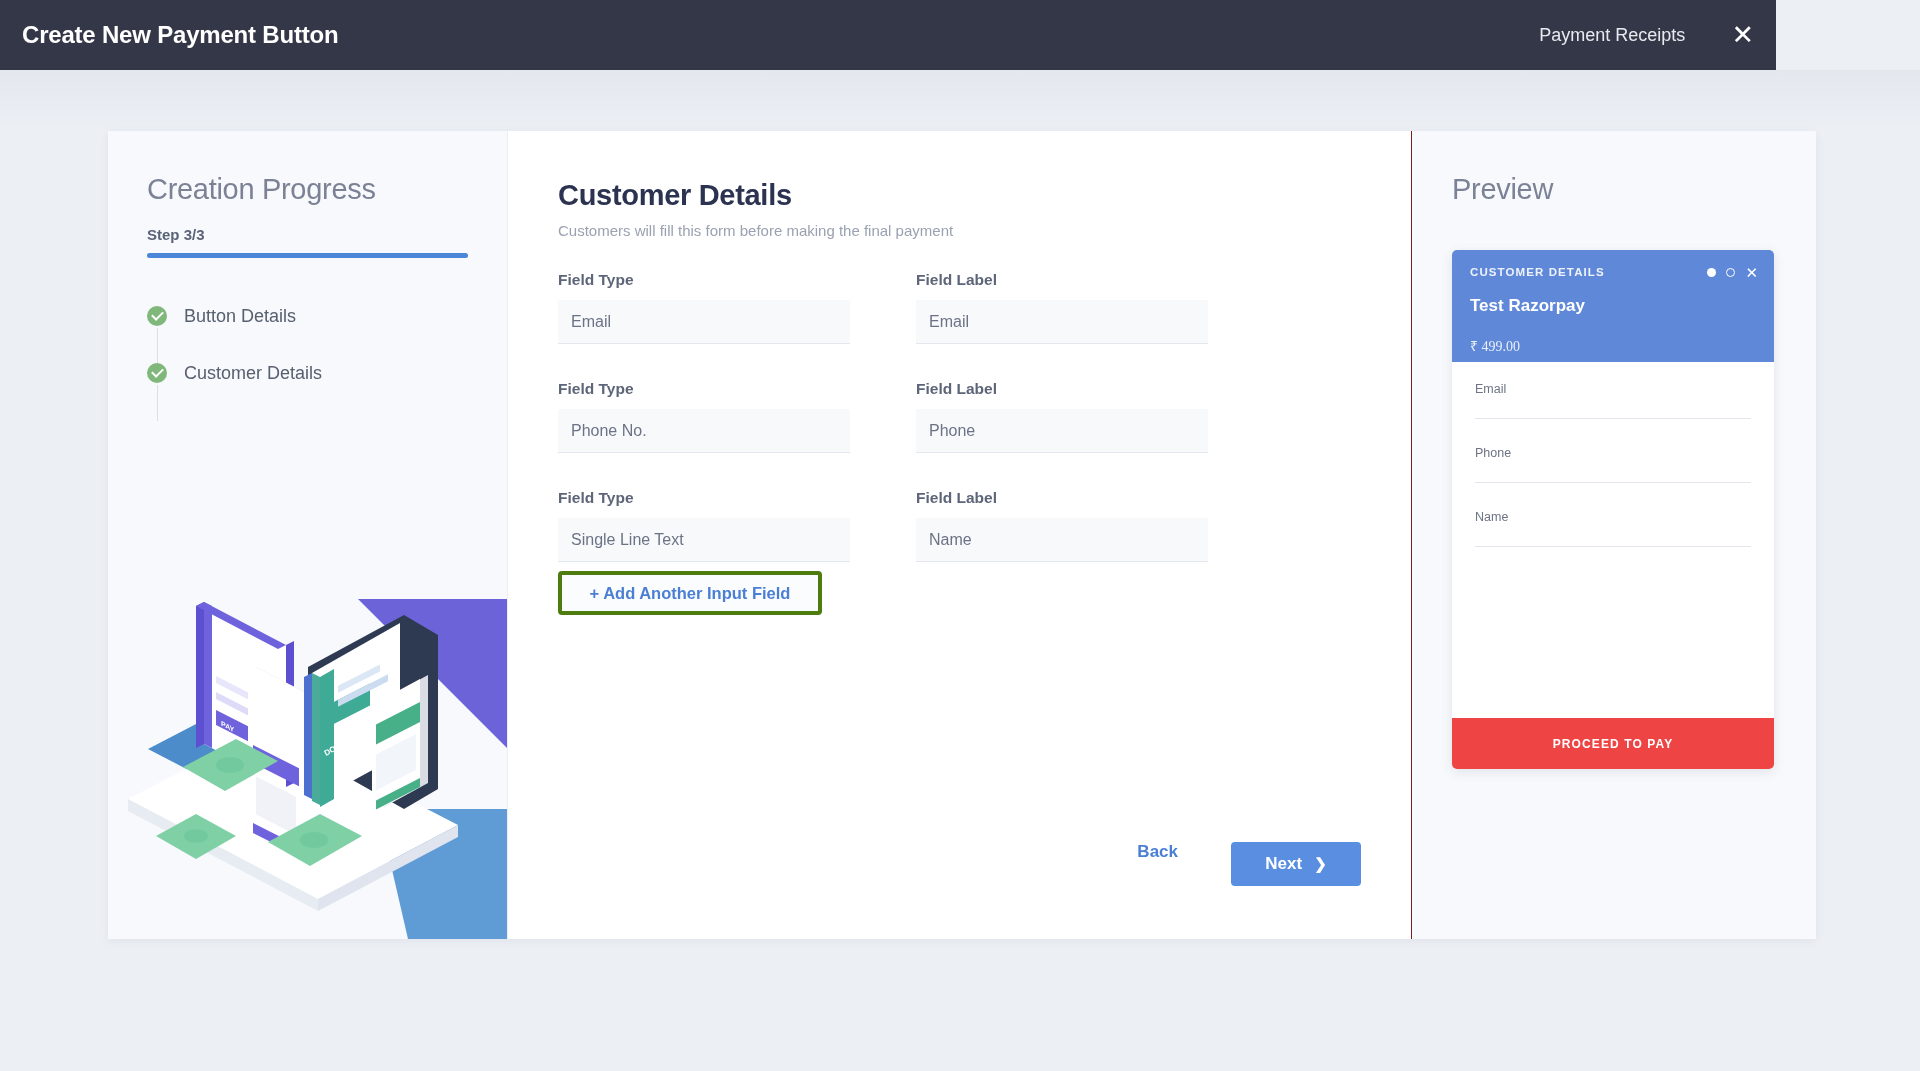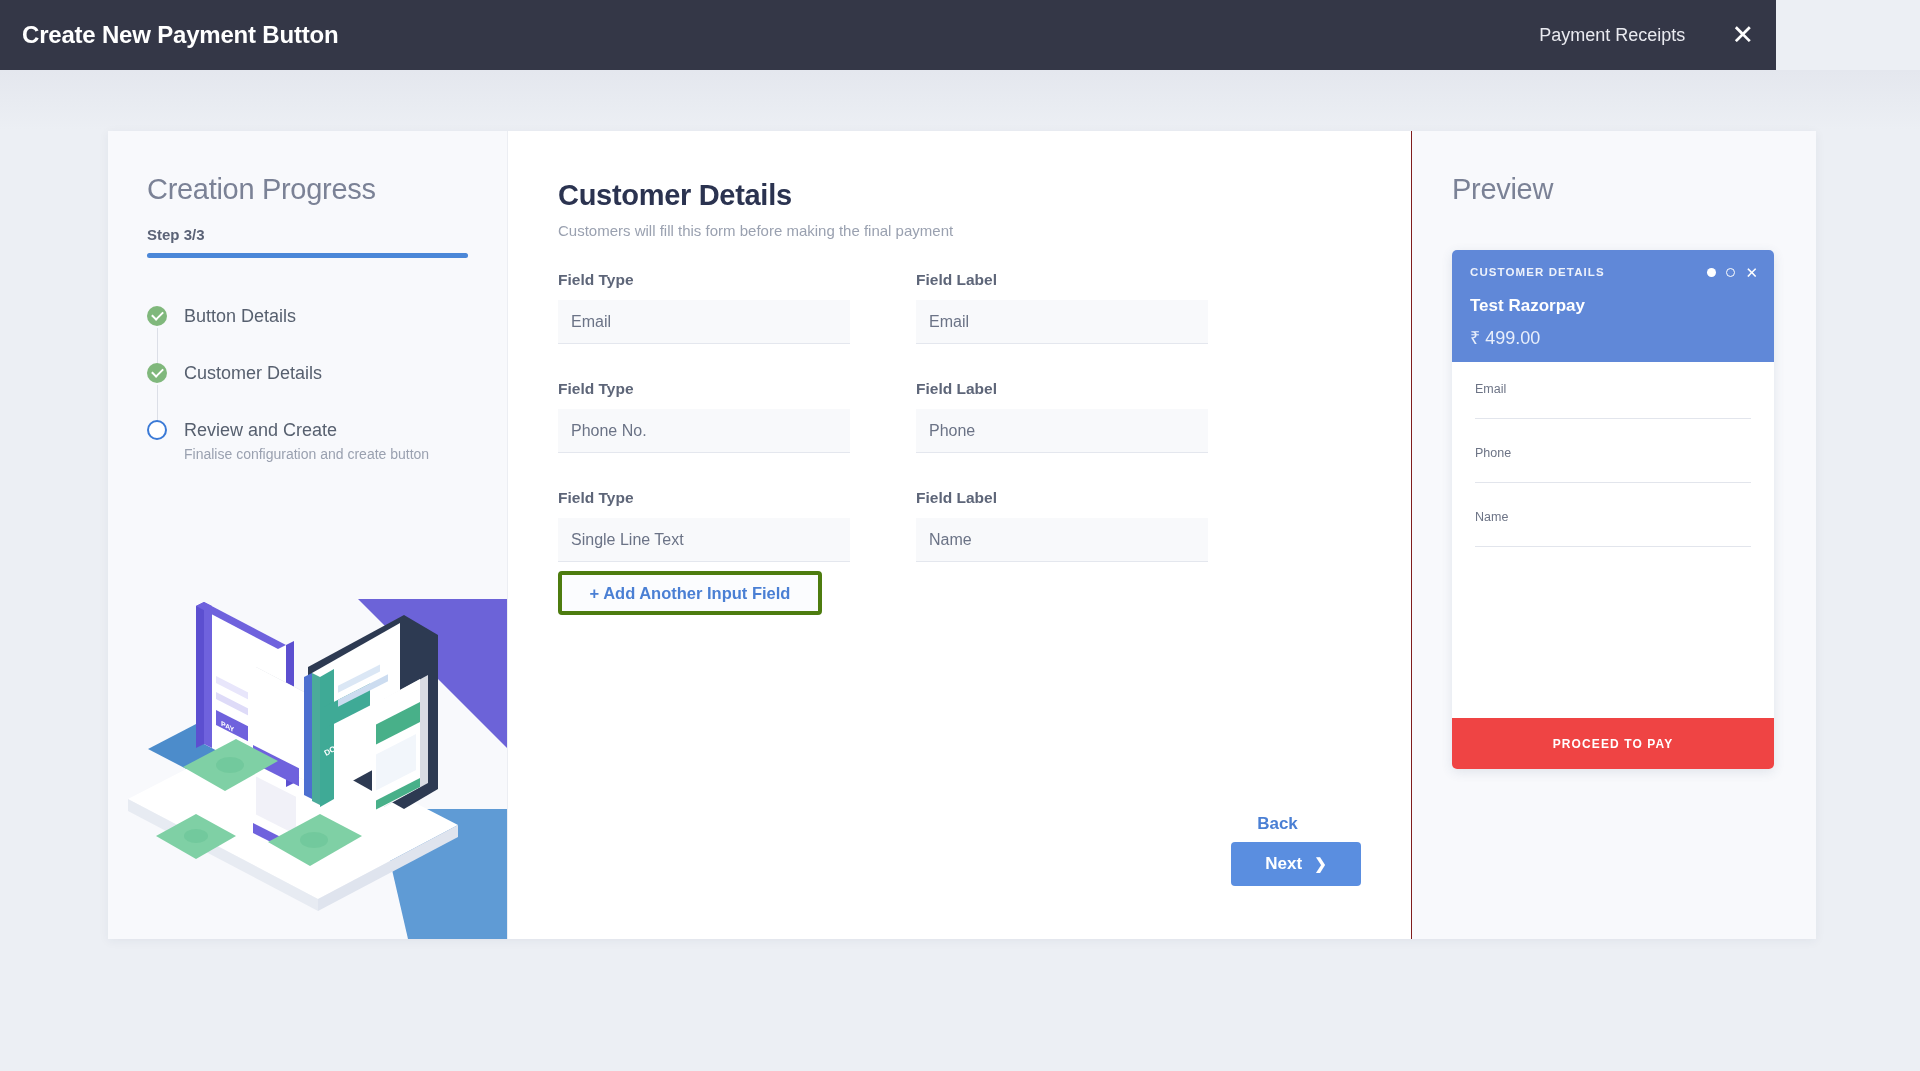--- a/index.html
+++ b/index.html
@@ -167,21 +167,21 @@
     background: #fbfcfe;
     color: #4a7fd4;
     font-size: 16.5px; font-weight: bold;
     display: flex; align-items: center; justify-content: center;
     cursor: pointer;
     font-family: "Liberation Sans", sans-serif;
   }
 
   .footer-btns {
     position: absolute; right: 50px; bottom: 53px;
-    display: flex; align-items: center; gap: 8px; flex-direction: column;
+    display: flex; align-items: flex-start; gap: 16px;
   }
   .btn-back {
     color: #4a7fd4; font-size: 17px; font-weight: bold;
     background: none; border: none; cursor: pointer;
     padding-right: 37px;
     font-family: "Liberation Sans", sans-serif;
   }
   .btn-next {
     background: #5a8ee0;
     color: #fff; border: none; border-radius: 4px;
@@ -214,21 +214,21 @@
     position: relative;
   }
   .pc-eyebrow {
     color: #eef2fb; font-size: 11.5px; font-weight: bold;
     letter-spacing: 1.1px;
   }
   .pc-merchant {
     color: #ffffff; font-size: 17px; font-weight: bold;
     margin-top: 18px;
   }
-  .pc-amount { color: #e9effb; font-size: 18px; margin-top: 9px; }
+  .pc-amount { color: #e9effb; font-size: 14px; margin-top: 20px; font-family: Liberation Serif, serif; }
   .pc-ctrls {
     position: absolute; right: 16px; top: 15px;
     display: flex; align-items: center; gap: 10px;
   }
   .dot-filled { width: 9px; height: 9px; border-radius: 50%; background: #fff; }
   .dot-hollow { width: 9px; height: 9px; border-radius: 50%; border: 1.5px solid #fff; }
   .pc-x { color: #fff; font-size: 15px; line-height: 1; }
 
   .pc-body { flex: 1; background: #fff; padding: 20px 23px 0 23px; }
   .pc-field { margin-bottom: 27px; }
@@ -269,25 +269,20 @@
     <div class="steps">
       <div class="step-row">
         <div class="step-dot done"></div>
         <div class="step-line"></div>
         <div class="step-label">Button Details</div>
       </div>
       <div class="step-row">
         <div class="step-dot done"></div>
         <div class="step-line"></div>
         <div class="step-label">Customer Details</div>
-      </div>
-      <div class="step-row">
-        <div class="step-dot current"></div>
-        <div class="step-label">Review and Create</div>
-        <div class="step-sub">Finalise configuration and create button</div>
       </div>
     </div>
 
     <svg class="illus" viewBox="0 0 400 380">
 
       <path d="M250 40 L400 40 L400 190 Z" fill="#6c63d8"></path>
 
       <path d="M270 250 L400 250 L400 380 L300 380 Z" fill="#5f9bd5"></path>
 
       <path d="M40 190 L140 138 L240 190 L140 242 Z" fill="#4c8ccb"></path>

